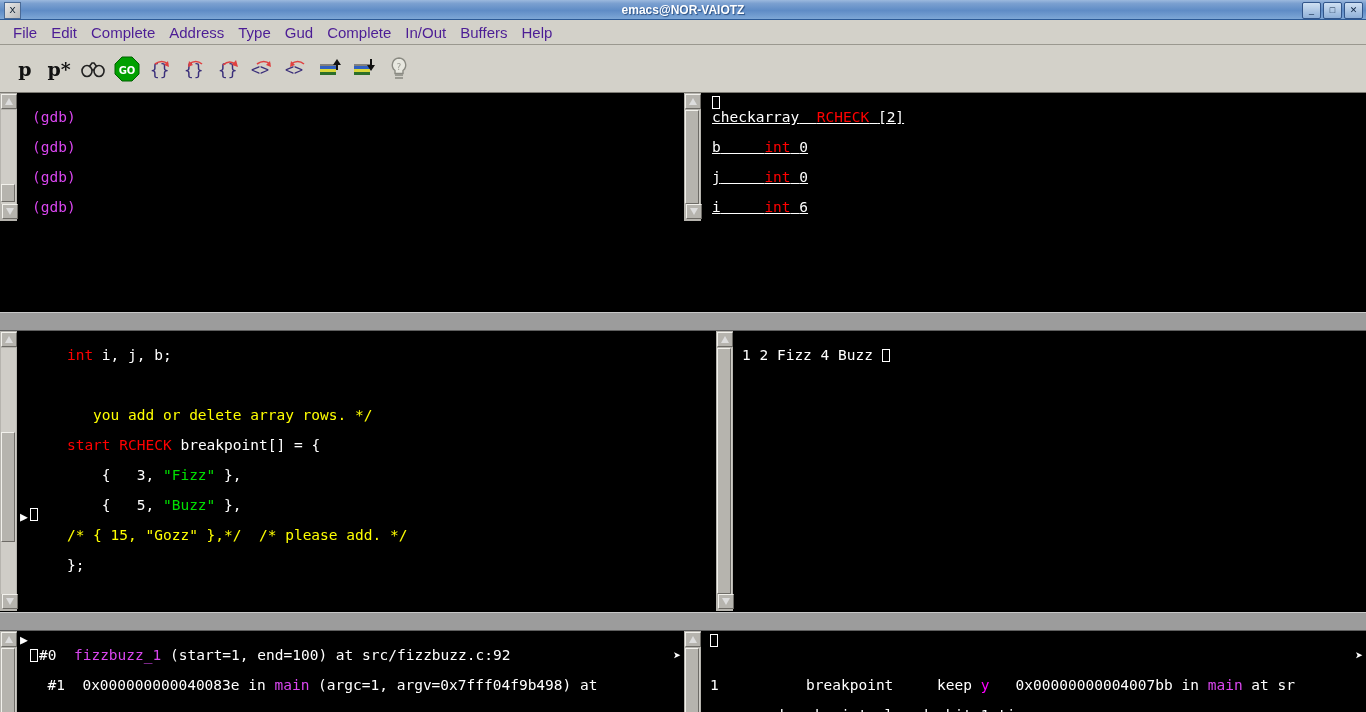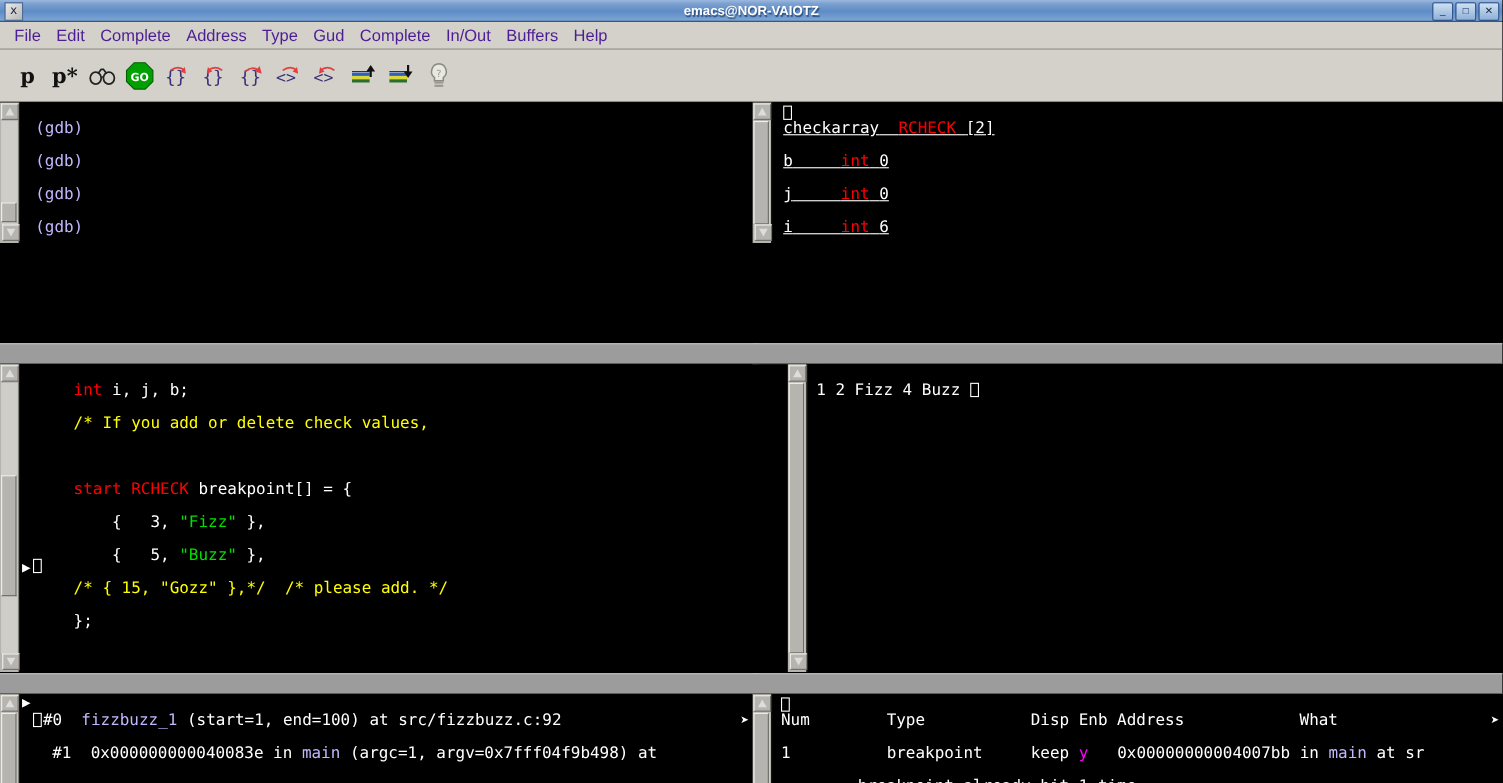--- a/index.html
+++ b/index.html
@@ -66,21 +66,21 @@
   .modeline{position:absolute;left:0;height:19px;line-height:19px;
     background:#9c9c9c;color:#f0f0f0;font-size:14.5px;white-space:pre;
     font-family:"DejaVu Sans Mono","Liberation Mono",monospace;overflow:hidden;
     box-shadow:inset 0 1px 0 #c8c8c8, inset 0 -1px 0 #5f5f5f;}
 
   
   .kw{color:#ff0000;}
   .cmt{color:#ffff00;}
   .str{color:#00e000;}
   .typ{color:#ff0000;}
-  .cyan{color:#c4b5fd;text-align:right;}
+  .cyan{color:#d946ef;text-align:right;}
   .mag{color:#ff00ff;}
   .w{color:#ffffff;}
 
   .cursor-box{display:inline-block;width:8px;height:13px;border:1.5px solid #fff;
     vertical-align:-2px;box-sizing:border-box;}
   .arrow-frng{position:absolute;color:#fff;font-size:13px;line-height:15px;}
 
   .contarrow{position:absolute;color:#fff;font-size:13px;line-height:15px;right:2px;}
 
   .statusbar{width:1366px;height:5px;background:#0b2a59;}
@@ -253,22 +253,22 @@
       <div class="sb-arrow sb-dn" style="position:absolute;bottom:1px;left:1px;">
           <div class="tri"></div>
         </div>
     </div>
     <div class="fringe" style="left:18px;height:280px;"></div>
 
     <div class="arrow-frng" style="left:20px;top:178px;">▶</div>
 
     <div class="text" style="left:32px;top:2px;">
 <span class="w">    </span><span class="typ">int</span><span class="w"> i, j, b;</span>
-<br><span class="cmt">    /* If you add or delete check values,</span>
-<br>
+<br>
+<br><span class="cmt">       you add or delete array rows. */</span>
 <br><span class="w">    </span><span class="kw">start</span><span class="w"> </span><span class="typ">RCHECK</span><span class="w"> breakpoint[] = {</span>
 <br><span class="w">        {   3, </span><span class="str">"Fizz"</span><span class="w"> },</span>
 <br><span class="w">        {   5, </span><span class="str">"Buzz"</span><span class="w"> },</span>
 <br><span class="cmt">    /* { 15, "Gozz" },*/</span><span class="w">  </span><span class="cmt">/* please add. */</span>
 <br><span class="w">    };</span>
 <br><span class="w"> </span>
 <br>
 <br>
 <br>
 <br>
@@ -358,21 +358,21 @@
       <div class="sb-arrow sb-up">
           <div class="tri"></div>
         </div>
       <div class="sb-track" style="top:17px;height:96px;">
         <div class="sb-thumb" style="left:0;top:0;height:96px;"></div>
       </div>
 
     </div>
     <div class="fringe" style="left:18px;height:130px;"></div>
     <div class="text" style="left:26px;top:2px;">
-<span class="cursor-box" style="position:absolute;left:0;top:1px;"></span><span class="w">Num        Type           Disp Enb Address            What</span>
+<span class="cursor-box" style="position:absolute;left:0;top:1px;"></span>
 <br><span class="w">1</span><span class="w">          </span><span class="w">breakpoint</span><span class="w">     </span><span class="w">keep</span><span class="w"> </span><span class="mag">y</span><span class="w">   </span><span class="w">0x00000000004007bb</span><span class="w"> </span><span class="w">in </span><span class="cyan">main</span><span class="w"> at sr</span>
 <br><span class="w">        </span><span class="w">breakpoint already hit 1 time</span>
     </div>
     <div class="contarrow" style="top:17px;right:3px;">➤</div>
   </div>
 
 </div>
 
 <div class="statusbar"></div>
 

